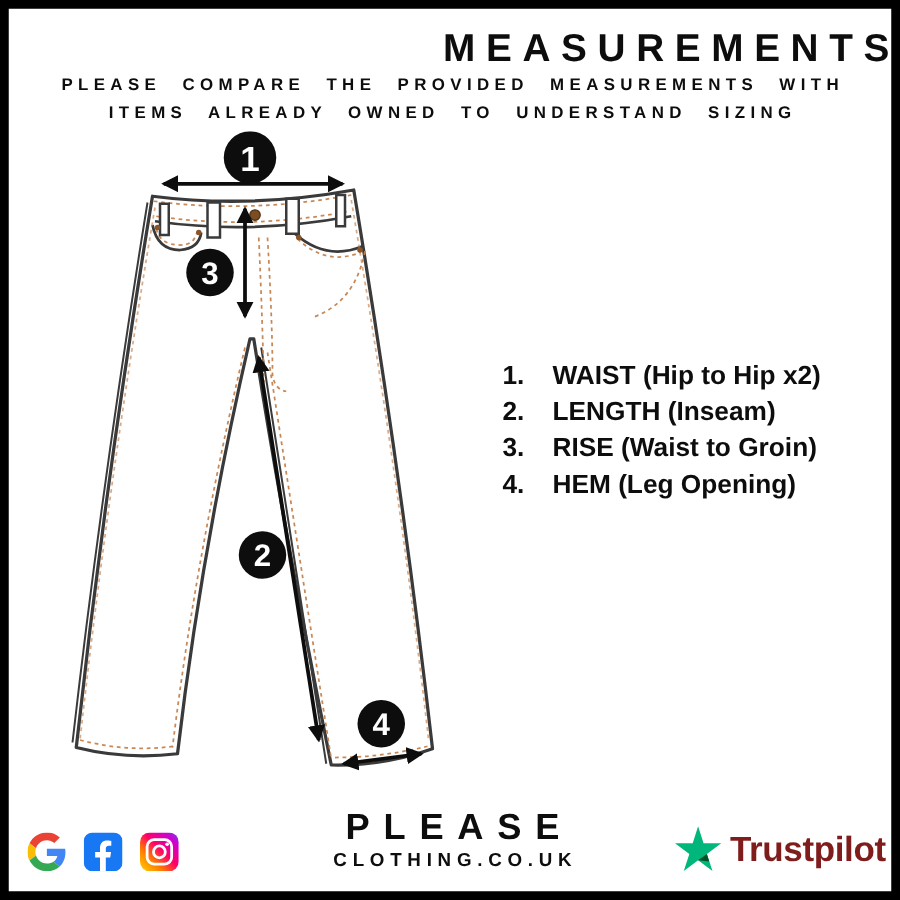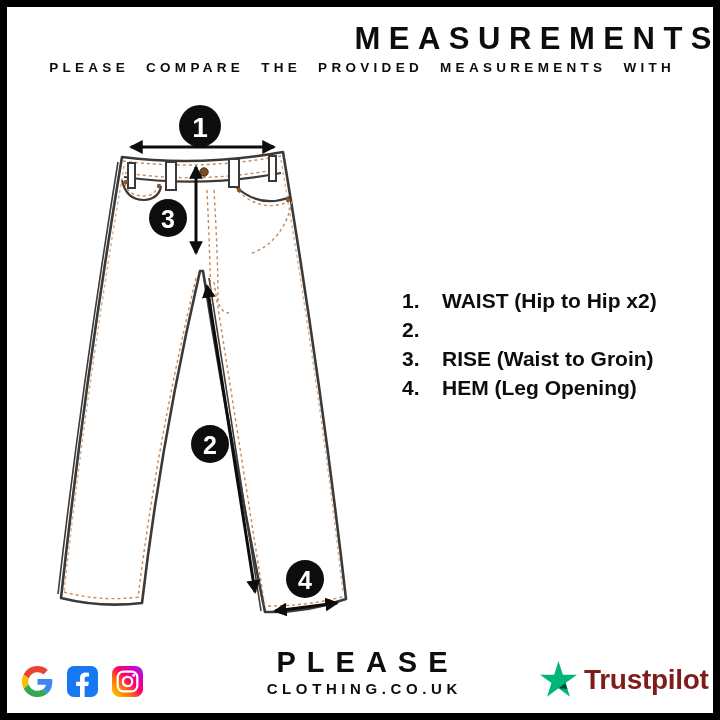--- a/index.html
+++ b/index.html
@@ -36,20 +36,21 @@
   .trustpilot-label{font-size:28px;font-weight:600;color:#7f1d1d;letter-spacing:-0.3px;}
 </style>
 </head>
 <body>
 
 <div id="canvas">
 
   <div class="title">MEASUREMENTS</div>
   <div class="subtitle">
     <div>PLEASE COMPARE THE PROVIDED MEASUREMENTS WITH</div>
+    <div>ITEMS ALREADY OWNED TO UNDERSTAND SIZING</div>
   </div>
 
   <svg class="jeans-svg" viewBox="40 105 330 525">
     <defs>
       <marker id="ah" viewBox="0 0 10 10" refX="8.5" refY="5" markerWidth="4.6" markerHeight="4.6" orient="auto-start-reverse">
         <path d="M0 0 L10 5 L0 10 z" fill="#0d0d0d"></path>
       </marker>
     </defs>
 
     <g>
@@ -128,20 +129,21 @@
     </g>
   </svg>
 
   <div class="legend">
     <div class="legend-row">
       <span class="legend-num">1.</span>
       <span class="legend-label">WAIST (Hip to Hip x2)</span>
     </div>
     <div class="legend-row">
       <span class="legend-num">2.</span>
+      <span class="legend-label">LENGTH (Inseam)</span>
     </div>
     <div class="legend-row">
       <span class="legend-num">3.</span>
       <span class="legend-label">RISE (Waist to Groin)</span>
     </div>
     <div class="legend-row">
       <span class="legend-num">4.</span>
       <span class="legend-label">HEM (Leg Opening)</span>
     </div>
   </div>

